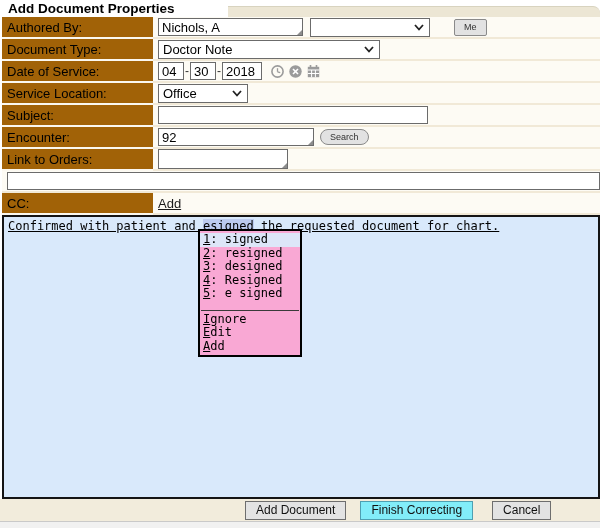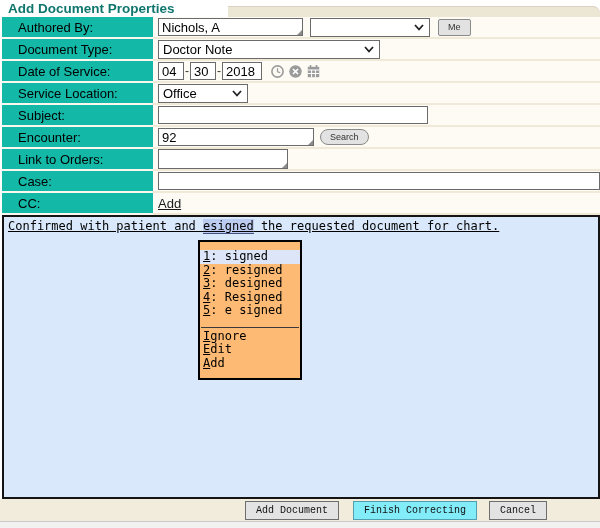--- a/index.html
+++ b/index.html
@@ -1,29 +1,29 @@
 <!DOCTYPE html>
 <html><head>
 <meta charset="utf-8">
 <style>
   * { box-sizing: border-box; margin: 0; padding: 0; }
   html, body { width: 600px; height: 528px; background: #ffffff; overflow: hidden;
     font-family: "Liberation Sans", sans-serif; position: relative; }
 
   
   .title { position: absolute; top: 1px; left: 8px; font-size: 13.5px; font-weight: bold;
-    color: #0f766e; z-index: 3; }
+    color: #000000; z-index: 3; }
   .fieldset-strip { position: absolute; top: 6px; left: 228px; right: 0; height: 11px;
     background: #ece6d4; border-top: 1px solid #d8d3bf; border-top-right-radius: 7px; }
 
   
   .rows { position: absolute; top: 17px; left: 2px; right: 0; }
   .row { display: flex; height: 22px; }
-  .row .label { width: 151px; background: #14b8a6; border-bottom: 2px solid #fbf8f0;
-    font-size: 13px; color: #000; padding-left: 16px; display: flex; align-items: center; }
+  .row .label { width: 151px; background: #a16207; border-bottom: 2px solid #fbf8f0;
+    font-size: 13px; color: #000; padding-left: 5px; display: flex; align-items: center; }
   .row .field { flex: 1; background: #fdfbf4; border-bottom: 2px solid #f1e9d7;
     padding-left: 5px; display: flex; align-items: center; overflow: hidden; }
 
   .tin { position: relative; display: inline-flex; align-items: center; }
   input.txt { height: 18px; border: 1px solid #6b6b6b; background: #fff; font-size: 13px;
     font-family: "Liberation Sans", sans-serif; padding: 0 3px; color: #000; }
   .grip { position: absolute; right: 1px; bottom: 1px; width: 0; height: 0;
     border-style: solid; border-width: 0 0 5px 5px;
     border-color: transparent transparent #8d8d8d transparent; }
 
@@ -39,36 +39,36 @@
   .dateicons { display: inline-flex; align-items: center; gap: 5px; margin-left = 8px; margin-left: 9px; }
   .cc-add { font-size: 13px; color: #1a1a1a; text-decoration: underline; cursor: pointer; }
 
   
   .editor { position: absolute; top: 215px; left: 2px; right: 0; height: 284px;
     background: #d9e9fb; border: 2px solid #141414; padding: 2px 4px;
     font-family: "DejaVu Sans Mono", monospace; font-size: 12px; color: #000; line-height: 15px; text-decoration: underline; }
   .badword { background: #bccbf0; border-bottom: 1px solid #44507e; }
 
   
-  .scmenu { position: absolute; top: 240px; left: 198px; width: 104px; background: #fdba74;
+  .scmenu { position: absolute; top: 229px; left: 198px; width: 104px; background: #f9a8d4;
     border: 2px solid #000; font-family: "DejaVu Sans Mono", monospace; font-size: 12px;
-    color: #000; padding: 8px 0; z-index: 5; }
+    color: #000; padding: 2px 0; z-index: 5; }
   .scmenu .item { height: 13.5px; line-height: 13.5px; padding-left: 3px; white-space: nowrap; cursor: default; }
   .scmenu .item.selected { background: #dde6f8; }
   .scmenu .hk { text-decoration: underline; }
   .scmenu .spacer { height: 9px; }
   .scmenu .sep { border-top: 1px solid #3a3a3a; margin: 0 1px 2px 1px; }
 
   
   .btnband { position: absolute; top: 499px; left: 0; right: 0; height: 22px;
     background: #f2ecdc; display: flex; align-items: center; padding-left: 245px; }
-  .bigbtn { height: 19px; font-size: 10px; color: #111; background: #e3e3e3;
-    border: 1px solid #6e6e6e; padding: 0 10px; font-family: Liberation Mono, monospace; }
+  .bigbtn { height: 19px; font-size: 12px; color: #111; background: #e3e3e3;
+    border: 1px solid #6e6e6e; padding: 0 10px; font-family: Liberation Sans, sans-serif; }
   .bigbtn.addoc { margin-right: 14px; }
-  .bigbtn.finish { background: #82edf9; border-color: #4f9fb1; margin-right: 12px; }
+  .bigbtn.finish { background: #82edf9; border-color: #4f9fb1; margin-right: 19px; }
   .bottomstrip { position: absolute; top: 521px; left: 0; right: 0; bottom: 0;
     background: #f1f1f1; border-top: 1px solid #c9c9c9; }
 
   .ico { display: inline-block; }
 </style>
 </head>
 <body>
 
 <div class="title">Add Document Properties</div>
 <div class="fieldset-strip"></div>
@@ -81,21 +81,21 @@
       <span class="tin">
           <input class="txt" style="width: 145px;" value="Nichols, A">
         <span class="grip"></span>
         </span>
       <span class="fakeselect" style="width:120px; margin-left:7px;">
         <span></span>
         <svg class="chev" viewBox="0 0 10 7">
             <polyline points="1,1 5,5.5 9,1"></polyline>
           </svg>
       </span>
-      <button class="smallbtn" style="margin-left:8px;">Me</button>
+      <button class="smallbtn" style="margin-left:24px;">Me</button>
     </div>
   </div>
 
   <div class="row">
     <div class="label">Document Type:</div>
     <div class="field">
       <span class="fakeselect" style="width:222px;gap:20px;">
         <span>Doctor Note</span>
         <svg class="chev" viewBox="0 0 10 7">
             <polyline points="1,1 5,5.5 9,1"></polyline>
@@ -170,21 +170,20 @@
     <div class="label">Link to Orders:</div>
     <div class="field">
       <span class="tin">
           <input class="txt" style="width: 130px; height: 20px;" value="">
         <span class="grip"></span>
         </span>
     </div>
   </div>
 
   <div class="row">
-    <div class="label">Case:</div>
     <div class="field" style="padding-right:0;">
       <input class="txt" style="width: 100%;" value="">
     </div>
   </div>
 
   <div class="row">
     <div class="label">CC:</div>
     <div class="field">
       <a class="cc-add">Add</a>
     </div>

